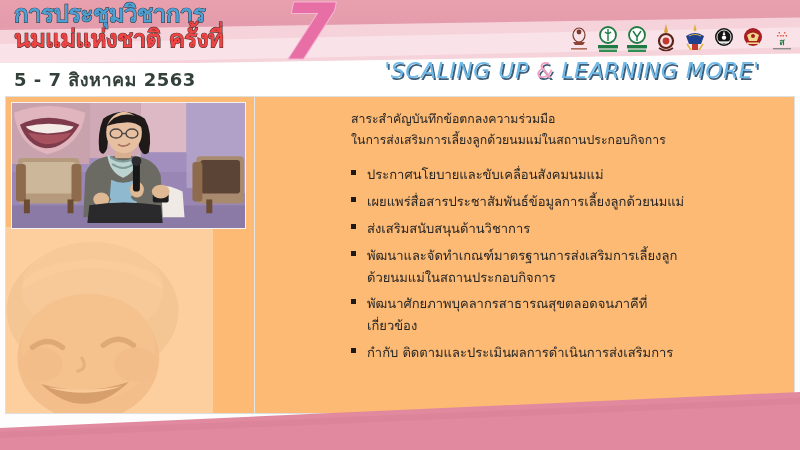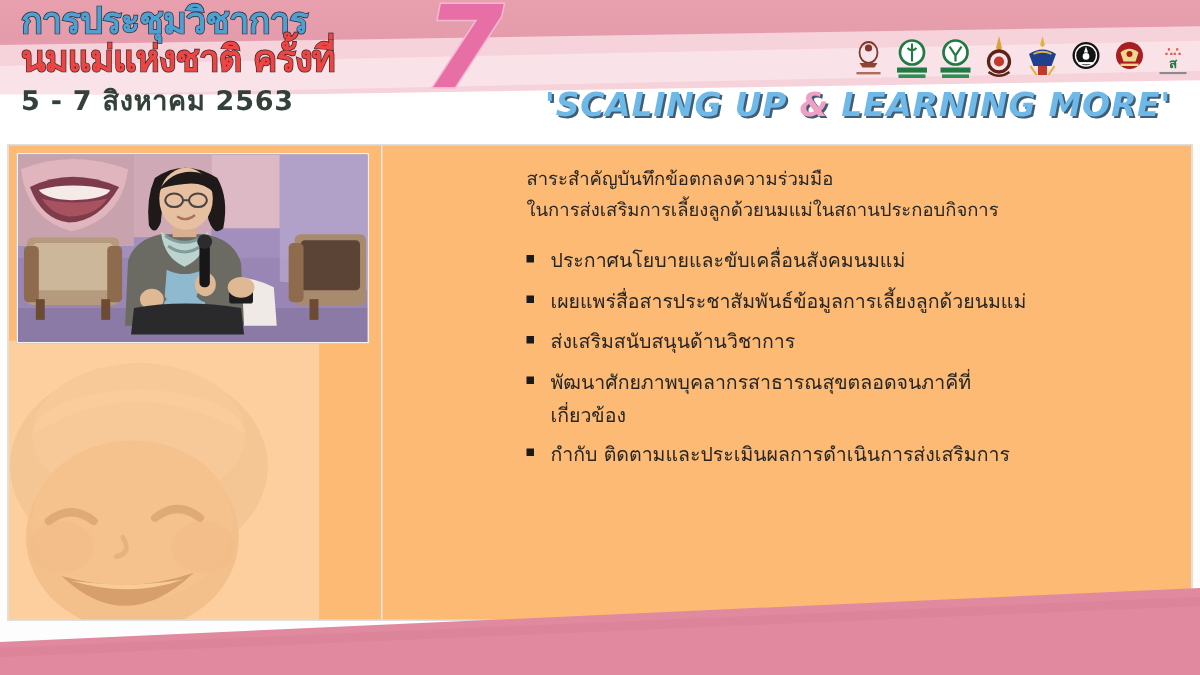--- a/index.html
+++ b/index.html
@@ -51,36 +51,36 @@
     letter-spacing:-0.5px; white-space:nowrap;
   }
   .title-l2{
     font-size:24px; font-weight:bold; color:#ef4444;
     -webkit-text-stroke:0.9px #2a2a2a;
     paint-order:stroke fill;
     letter-spacing:-0.5px; white-space:nowrap; margin-top:1px;
   }
   .title-date{
     font-size:18px; font-weight:bold; color:#33413a;
-    margin-top:8px; letter-spacing:0.5px; white-space:nowrap;
+    margin-top:20px; letter-spacing:0.5px; white-space:nowrap;
   }
 
   .big-seven{
     position:absolute; left:283px; top:-6px;
     font-size:76px; font-weight:bold; font-style:italic;
     color:#e86ea6; line-height:1;
     -webkit-text-stroke:2px #f3b8d3;
     paint-order:stroke fill;
     font-family:"DejaVu Sans","Liberation Sans",sans-serif;
   }
 
   .tagline{
     position:absolute; left:352px; top:58px; width:440px;
     text-align:center;
-    font-size:22px; font-weight:bold; font-style:italic;
+    font-size:22px; font-weight:normal; font-style:italic;
     color:#6fb9e8; letter-spacing:0.5px; white-space:nowrap;
     text-shadow:1.5px 1.5px 0 #3f5d77;
   }
   .tagline .amp{ color:#f0a0c4; }
 
   .logos{
     position:absolute; right:6px; top:24px;
     display:flex; align-items:center; gap:5px;
   }
   .logo{ width:24px; height:30px; display:block; }
@@ -343,20 +343,25 @@
         <li>
           <span class="sq"></span>
           <span>เผยแพร่สื่อสารประชาสัมพันธ์ข้อมูลการเลี้ยงลูกด้วยนมแม่</span>
         </li>
         <li>
           <span class="sq"></span>
           <span>ส่งเสริมสนับสนุนด้านวิชาการ</span>
         </li>
         <li>
           <span class="sq"></span>
+          <span>พัฒนาและจัดทำเกณฑ์มาตรฐานการส่งเสริมการเลี้ยงลูก</span>
+          <span class="b-l2">ด้วยนมแม่ในสถานประกอบกิจการ</span>
+        </li>
+        <li>
+          <span class="sq"></span>
           <span>พัฒนาศักยภาพบุคลากรสาธารณสุขตลอดจนภาคีที่</span>
           <span class="b-l2">เกี่ยวข้อง</span>
         </li>
         <li>
           <span class="sq"></span>
           <span>กำกับ ติดตามและประเมินผลการดำเนินการส่งเสริมการ</span>
         </li>
       </ul>
     </div>
   </div>

